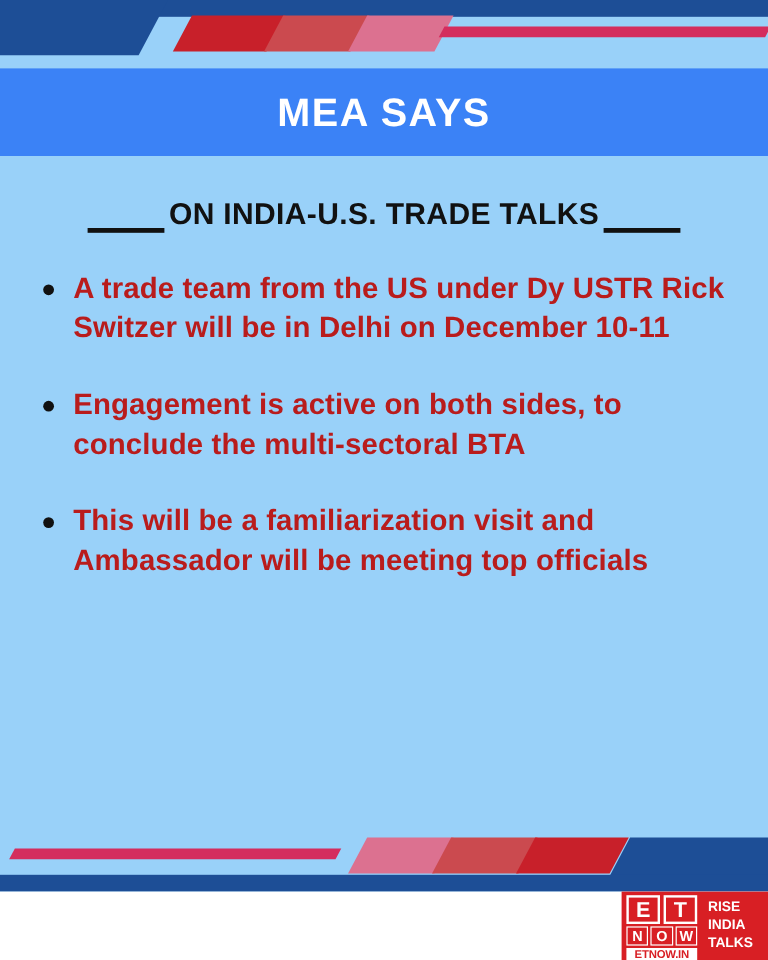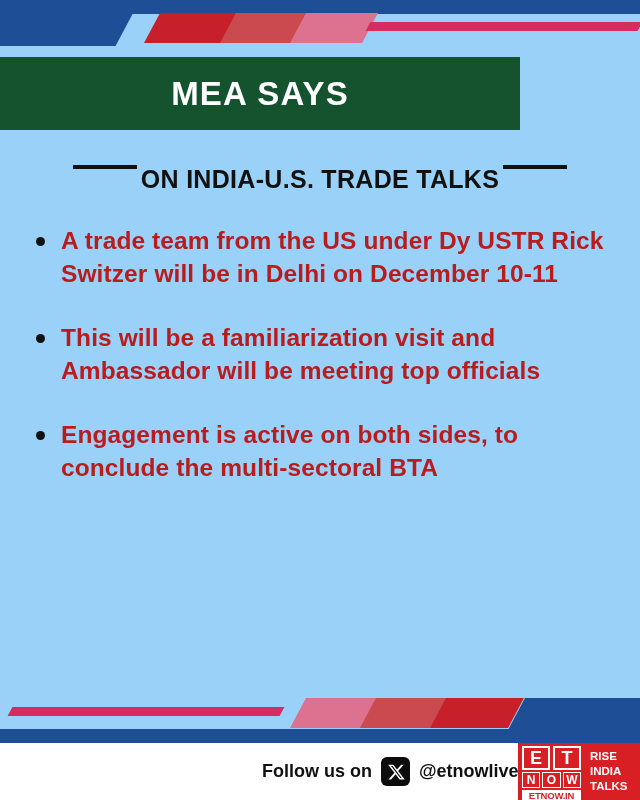--- a/index.html
+++ b/index.html
@@ -22,35 +22,35 @@
   .tp-seg.s1 { left:152px; width:78px; background:#c8202a; }
   .tp-seg.s2 { left:228px; width:72px; background:#cb4a4f; }
   .tp-seg.s3 { left:298px; width:72px; background:#dc7190; }
   .top-pink-line { position:absolute; top:22px; left:368px; width:272px; height:9px; background:#d42d5e; transform:skewX(-28deg); }
 
   
   .header-band {
     position:absolute; top:54px; left:0; width:640px; height:14px; background:#99d1f9;
   }
   .title-band {
-    position:absolute; top:57px; left:0; width:520px; height:73px;
-    background:#14532d;
+    position:absolute; top:57px; left:0; width:640px; height:73px;
+    background:#3b82f6;
     display:flex; align-items:center; justify-content:center;
   }
   .title-text {
     color:#ffffff; font-size:33px; font-weight:bold;
     letter-spacing:1.2px;
   }
 
   
   .body-area { position:absolute; top:130px; left:0; width:640px; height:555px; background:#99d1f9; }
 
   .subtitle-row {
     position:absolute; top:35px; left:0; width:640px;
-    display:flex; align-items:flex-start; justify-content:center; gap:4px;
+    display:flex; align-items:flex-end; justify-content:center; gap:4px;
   }
   .rule { height:4px; background:#111111; flex:0 0 auto; }
   .rule.left { width:64px; }
   .rule.right { width:64px; }
   .subtitle-text {
     color:#111111; font-size:25px; font-weight:bold; letter-spacing:0.3px; white-space:nowrap;
   }
 
   .bullet-list { position:absolute; top:95px; left:36px; width:588px; }
   .bullet-item { display:flex; margin-bottom:32px; }
@@ -143,50 +143,41 @@
     <span class="rule right"></span>
   </div>
 
   <div class="bullet-list">
     <div class="bullet-item">
       <span class="bullet-dot"></span>
       <span class="bullet-text">A trade team from the US under Dy USTR Rick Switzer will be in Delhi on December 10-11</span>
     </div>
     <div class="bullet-item">
       <span class="bullet-dot"></span>
-      <span class="bullet-text">This will be a familiarization visit and Ambassador will be meeting top officials</span>
+      <span class="bullet-text">Engagement is active on both sides, to conclude the multi-sectoral BTA</span>
     </div>
     <div class="bullet-item">
       <span class="bullet-dot"></span>
-      <span class="bullet-text">Engagement is active on both sides, to conclude the multi-sectoral BTA</span>
+      <span class="bullet-text">This will be a familiarization visit and Ambassador will be meeting top officials</span>
     </div>
   </div>
 
 </div>
 
 <div class="bot-deco">
   <div class="bot-pink-line"></div>
   <div class="bp-seg s1"></div>
   <div class="bp-seg s2"></div>
   <div class="bp-seg s3"></div>
   <div class="bot-blue-para"></div>
 </div>
 <div class="bot-blue-band"></div>
 
 <div class="footer">
 
-  <div class="follow-wrap">
-    <span class="follow-label">Follow us on</span>
-    <span class="x-badge">
-      <svg width="18" height="18" viewBox="0 0 24 24" aria-hidden="true">
-        <path fill="#ffffff" d="M18.9 2.2h3.4l-7.4 8.5L23.6 22h-6.8l-5.3-7-6.1 7H2l7.9-9.1L1.5 2.2h7l4.8 6.4 5.6-6.4Zm-1.2 17.8h1.9L7.4 4.1H5.4l12.3 15.9Z"></path>
-      </svg>
-    </span>
-    <span class="handle">@etnowlive</span>
-  </div>
 
   <div class="etnow-logo">
     <div class="logo-left">
       <div class="et-row">
         <span class="et-cell">E</span>
         <span class="et-cell">T</span>
       </div>
       <div class="now-row">
         <span class="now-cell">N</span>
         <span class="now-cell">O</span>

